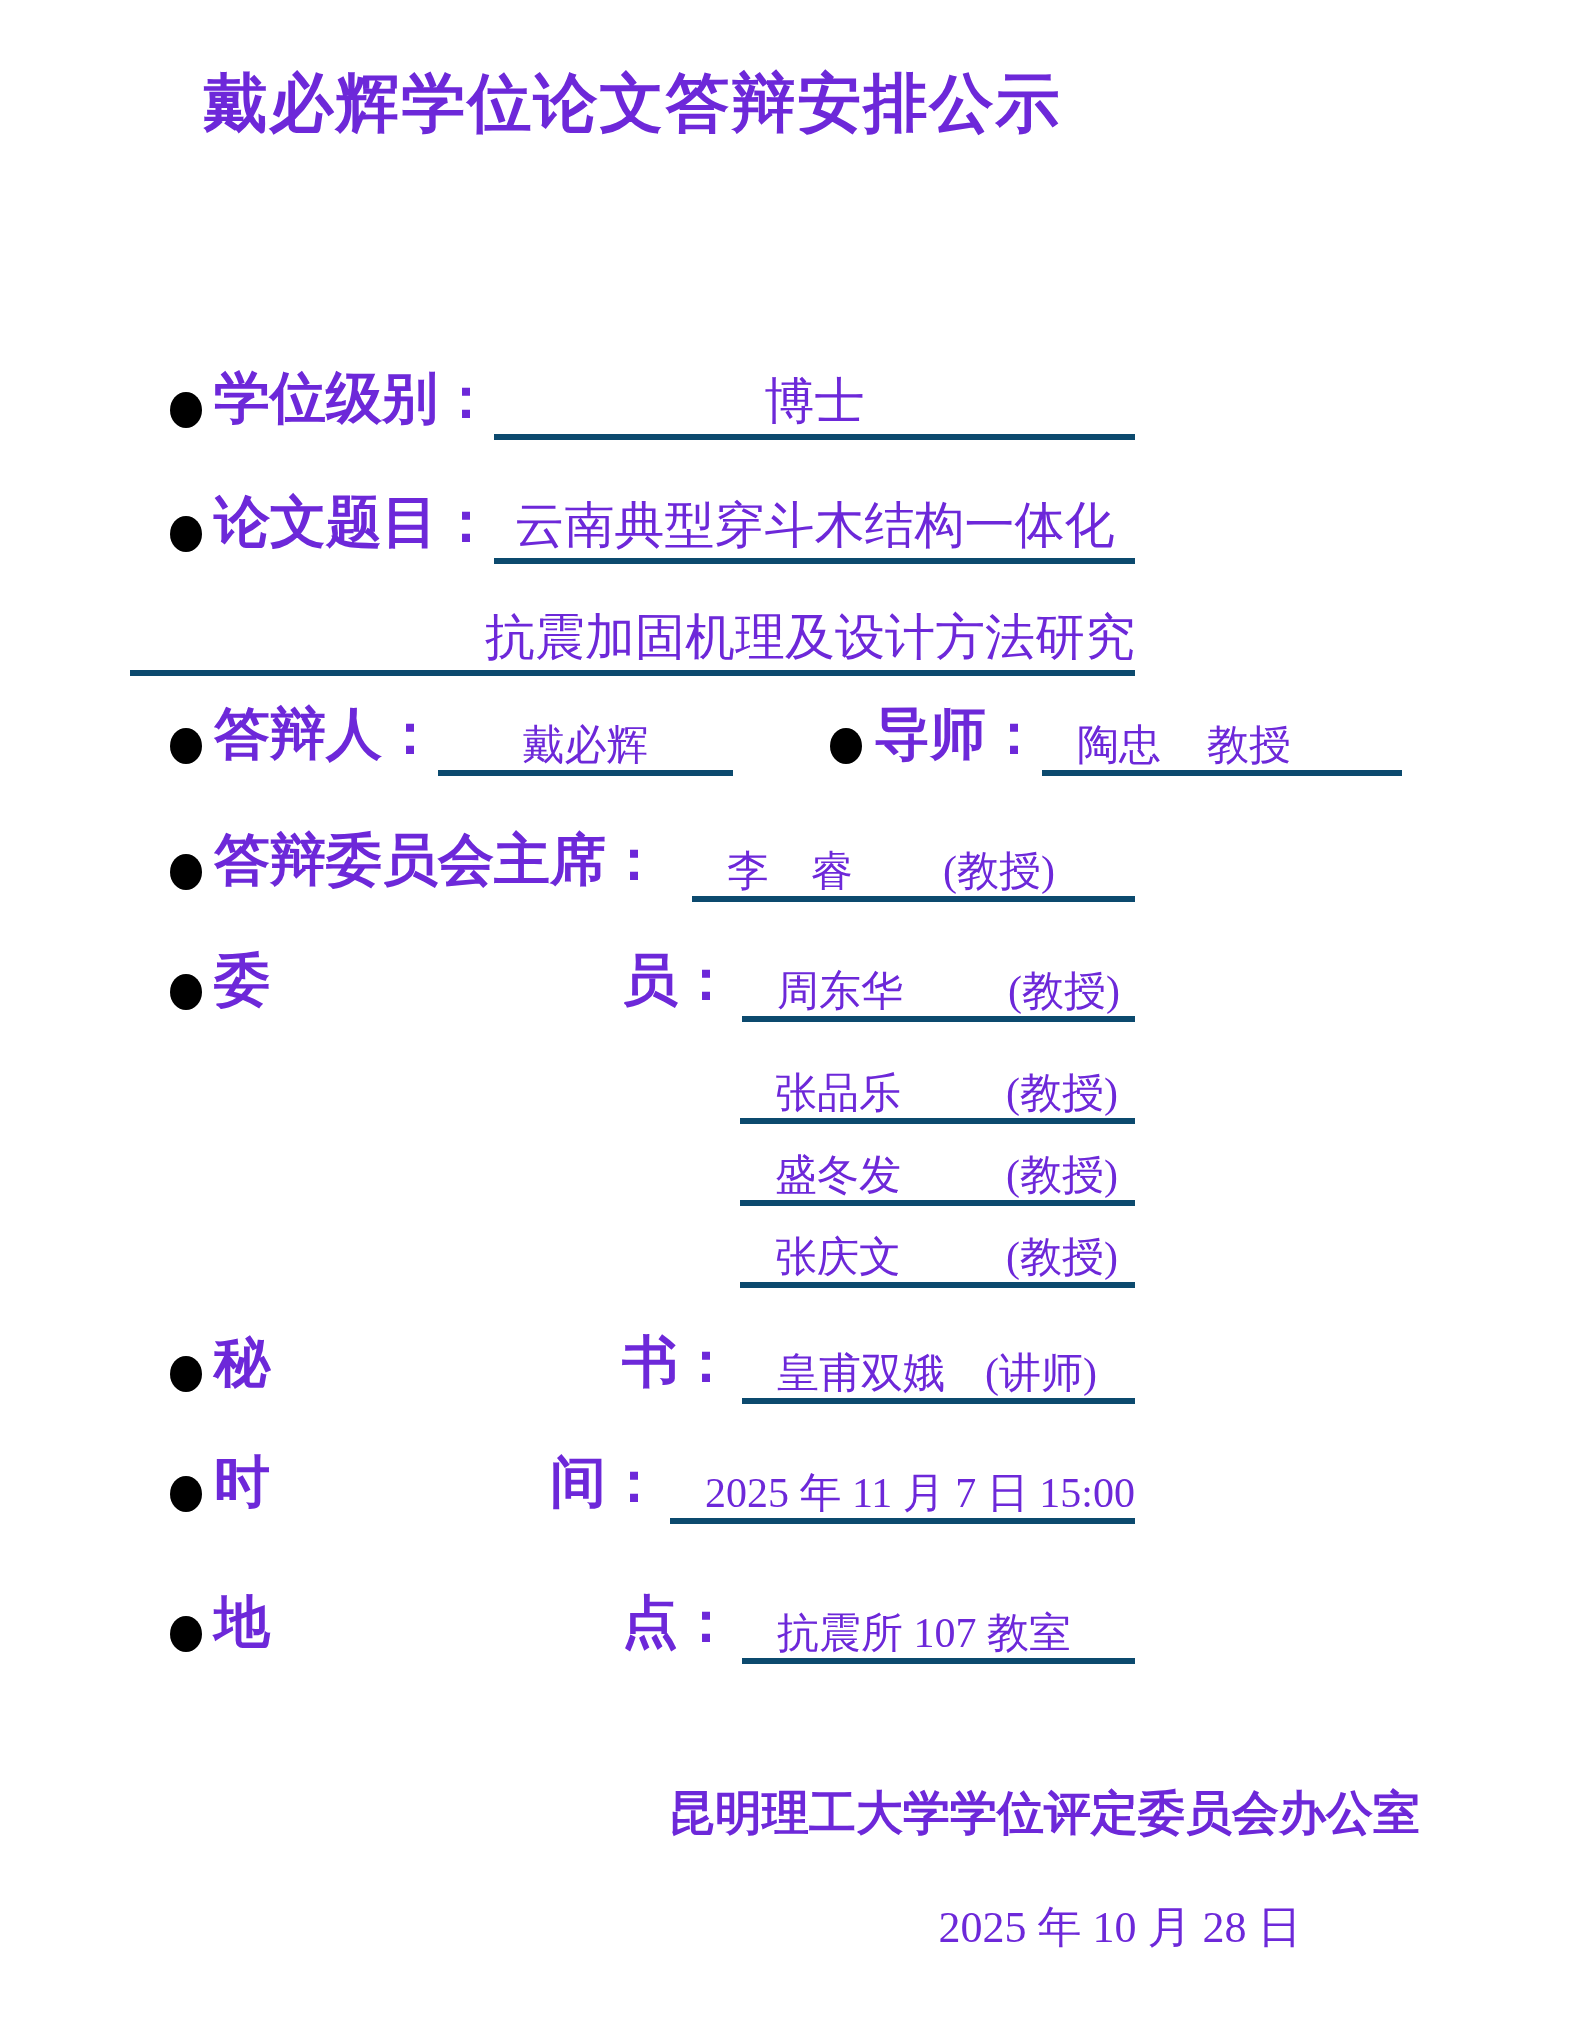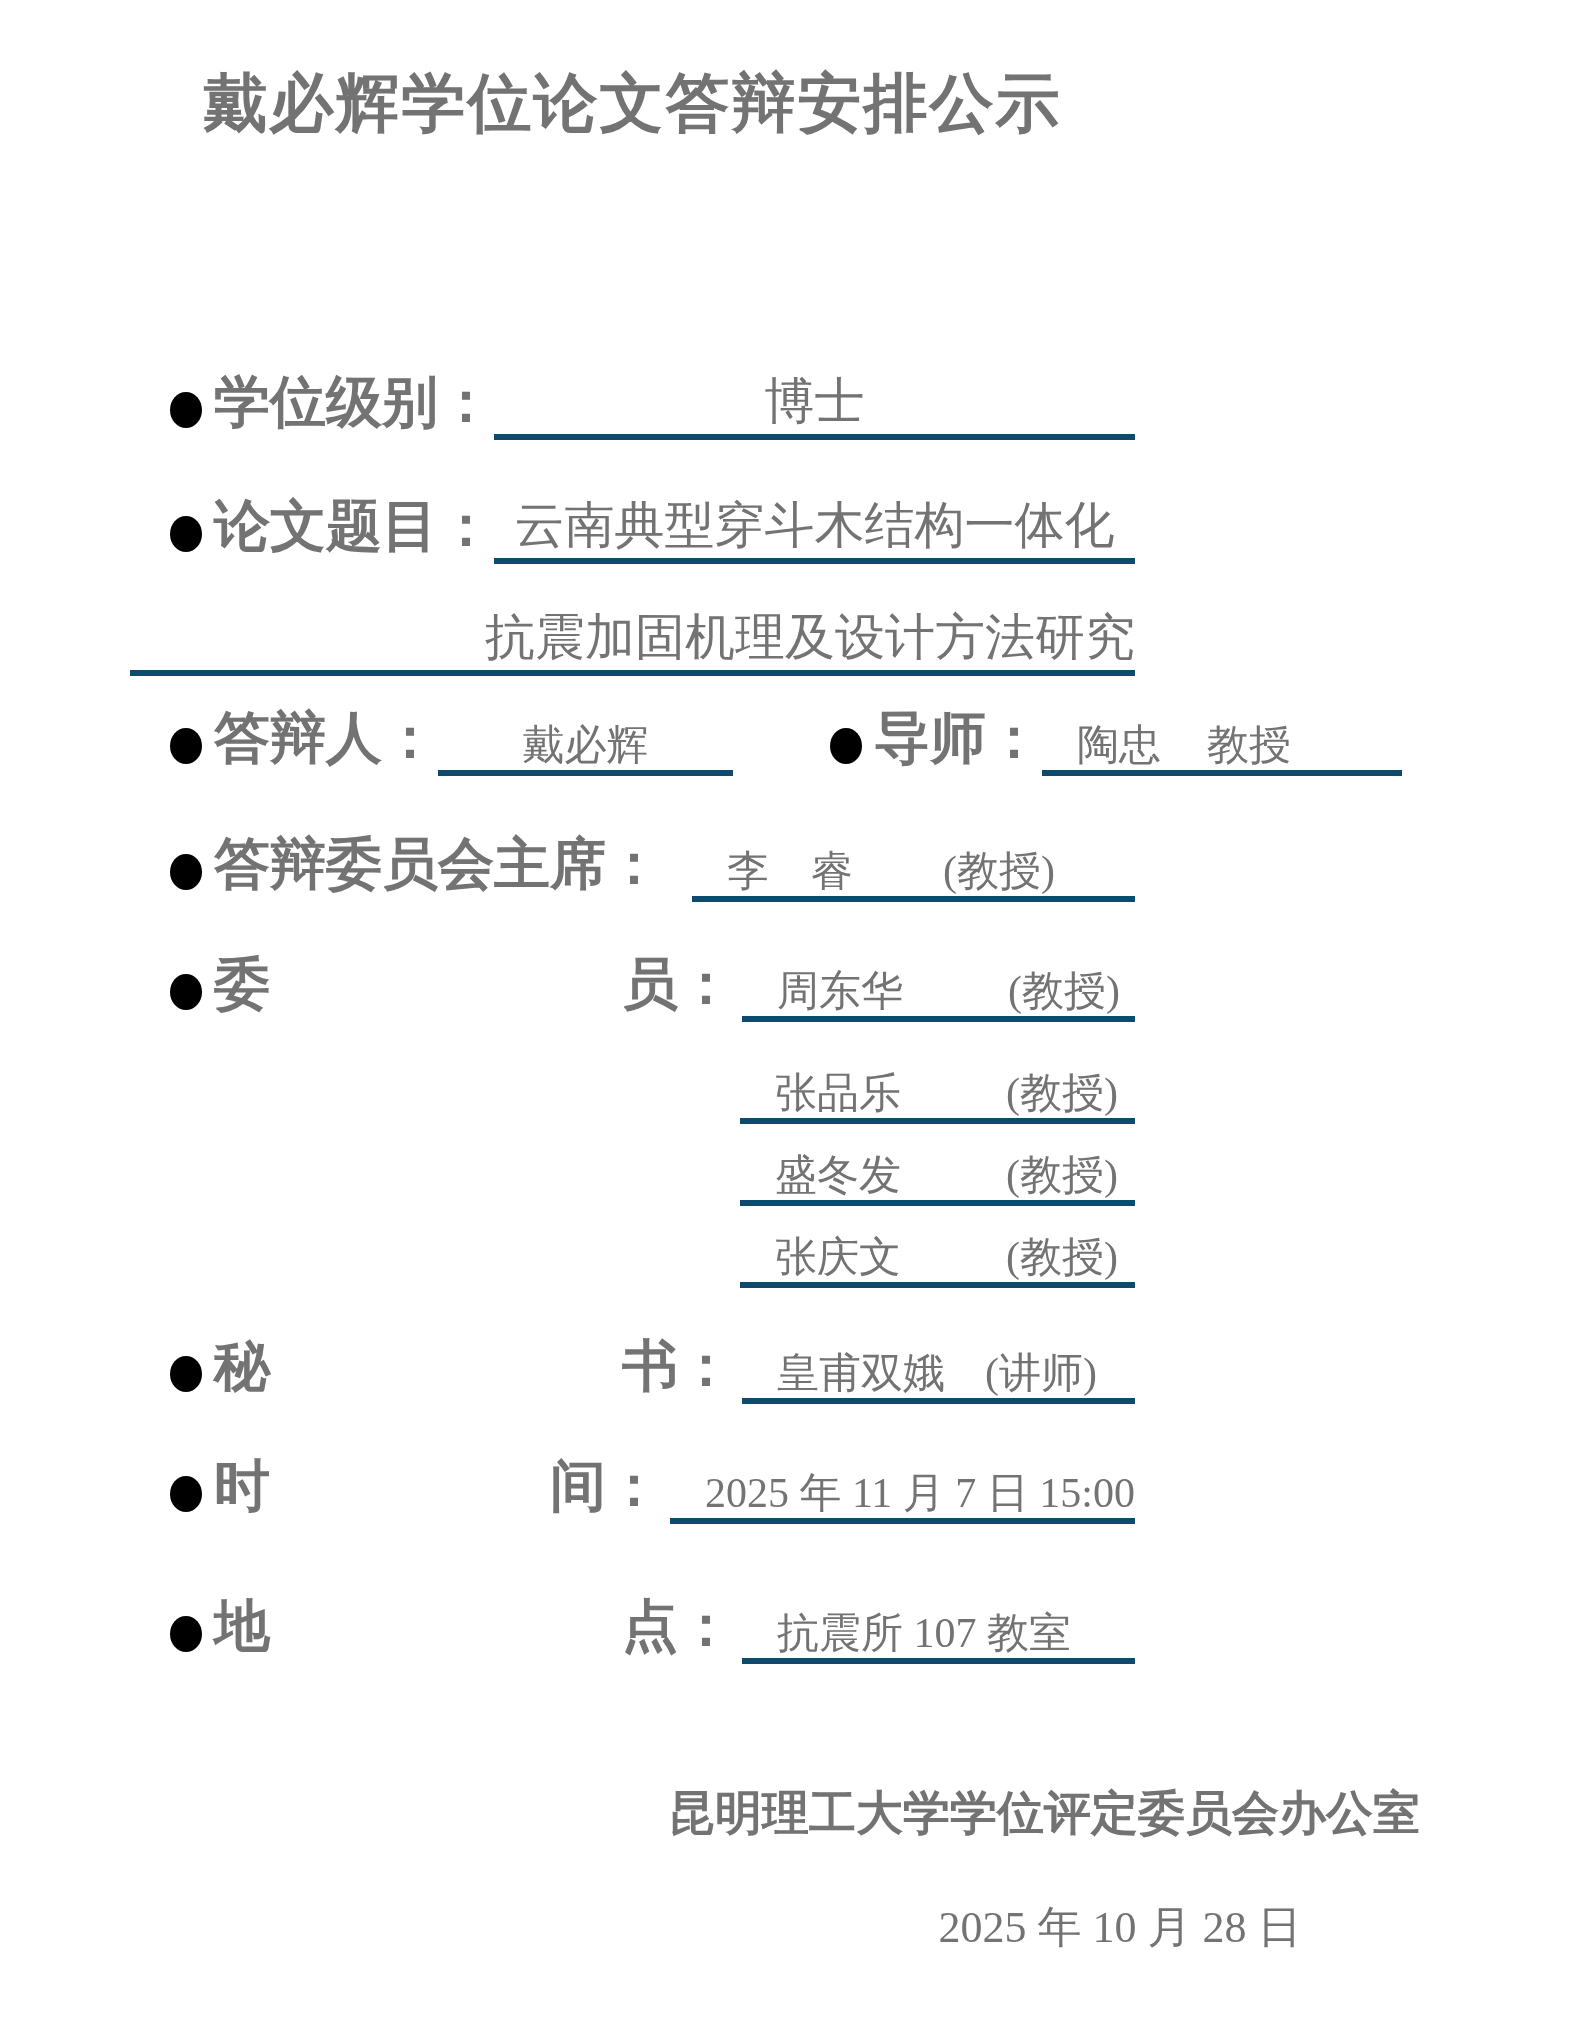--- a/index.html
+++ b/index.html
@@ -2,40 +2,40 @@
 <html><head>
 <meta charset="utf-8">
 <style>
   * { margin: 0; padding: 0; box-sizing: border-box; }
   html, body { background: #ffffff; }
   .page {
     position: relative;
     width: 1587px;
     height: 2026px;
     background: #ffffff;
-    color: #737373;
+    color: #6d28d9;
     font-family: "Liberation Serif", "DejaVu Serif", serif;
     overflow: hidden;
   }
   .doc-title {
     position: absolute;
     left: 130px;
     top: 66px;
     width: 1005px;
     text-align: center;
     font-size: 64px;
     font-weight: bold;
     letter-spacing: 2px;
     line-height: 1.2;
     white-space: nowrap;
   }
   .row {
     position: absolute;
     display: flex;
-    align-items: center;
+    align-items: flex-start;
   }
   .bullet {
     flex: none;
     width: 32px;
     height: 36px;
     background: #000;
     border-radius: 50%;
     margin-right: 12px;
     align-self: flex-end;
     margin-bottom: 12px;

